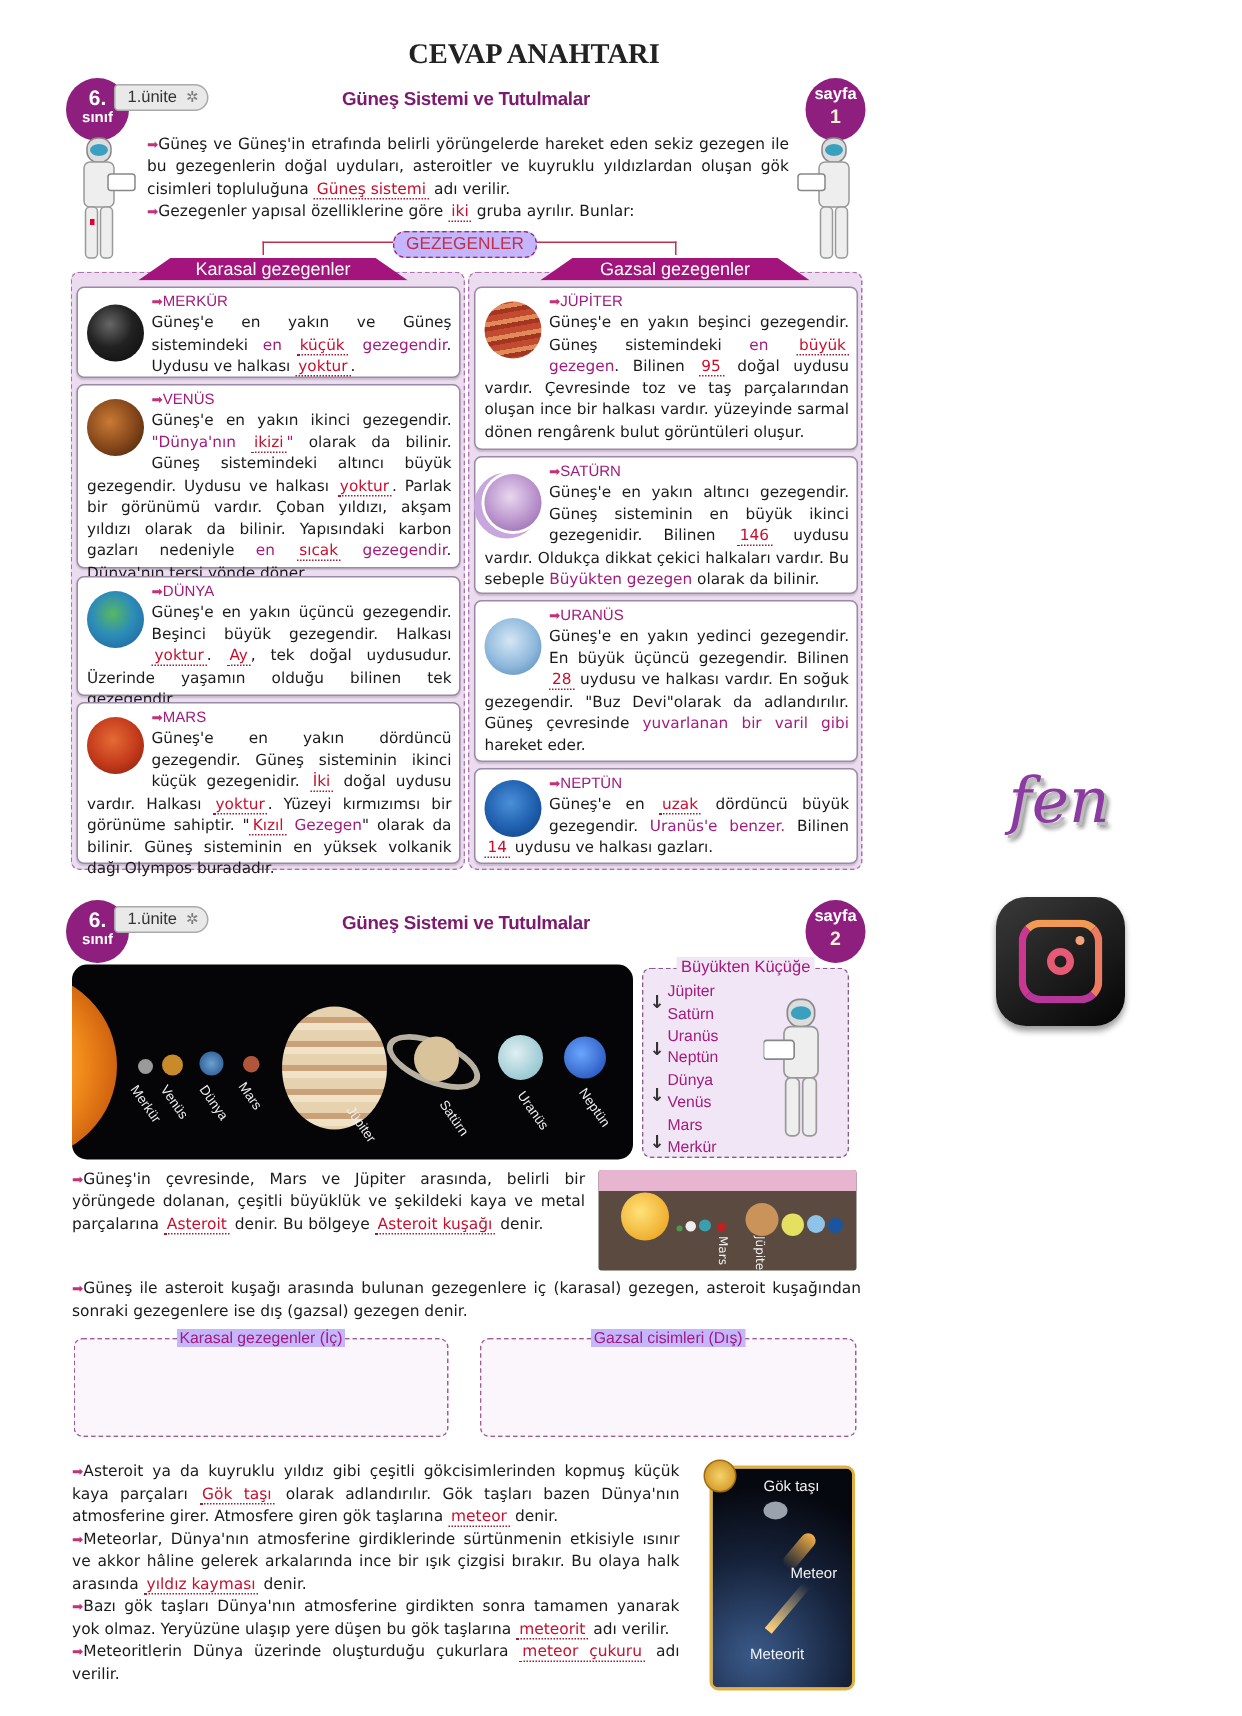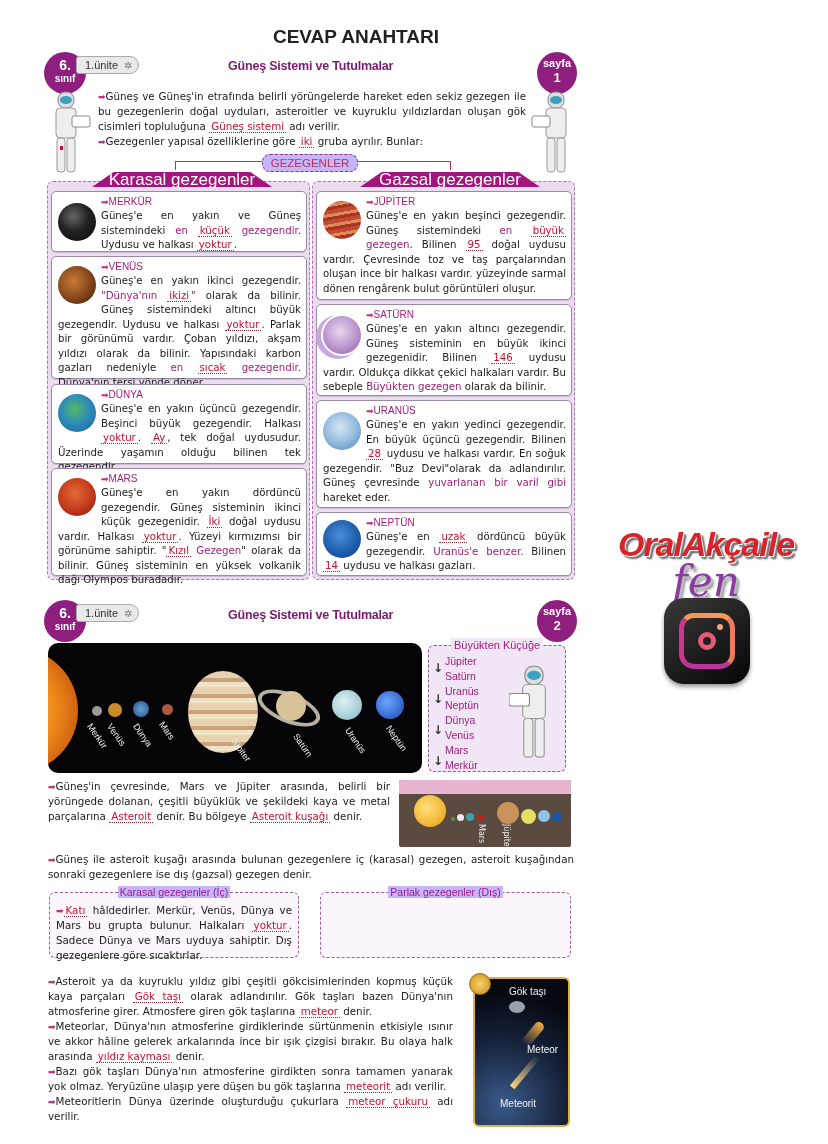--- a/index.html
+++ b/index.html
@@ -1,35 +1,35 @@
 <!DOCTYPE html>
 <html><head>
 <meta charset="utf-8">
 <style>
 *{box-sizing:border-box;margin:0;padding:0}
 html,body{width:828px;height:1144px;background:#fff;overflow:hidden}
 body{position:relative;font-family:"DejaVu Sans",sans-serif;color:#1a1a1a;font-size:10.2px;line-height:1.42}
 .abs{position:absolute}
-.title-main{left:0;width:712px;top:24px;text-align:center;font-family:Liberation Sans, sans-serif;font-weight:bold;font-size:19px;color:#222;padding-left:-20px}
+.title-main{left:0;width:712px;top:24px;text-align:center;font-family:Liberation Serif, serif;font-weight:bold;font-size:19px;color:#222;padding-left:-20px}
 .title-main span{margin-left:0px}
 .grade{width:42px;height:42px;border-radius:50%;background:#8e1f7e;color:#fff;font-weight:bold;font-family:"Liberation Sans",sans-serif;text-align:center;line-height:1;padding-top:6px}
 .grade .n{font-size:14px;display:block}
 .grade .s{font-size:10px;display:block;margin-top:2px}
 .unite{height:18px;background:#e9e9e9;border:1px solid #aaa;border-radius:3px 9px 9px 3px;font-family:"Liberation Sans",sans-serif;font-size:11px;line-height:16px;padding:0 6px 0 8px;color:#333}
 .unite .ic{color:#7c7c7c;margin-left:6px;font-size:10px}
 .sayfa{width:40px;height:42px;border-radius:50%;background:#8e1f7e;color:#fff;text-align:center;font-family:"Liberation Sans",sans-serif;font-weight:bold;line-height:1;padding-top:6px}
 .sayfa .a{font-size:11px;display:block}
 .sayfa .b{font-size:13px;display:block;margin-top:2px;color:#f9f0d0}
 .unit-title{font-family:"Liberation Sans",sans-serif;font-weight:bold;font-size:12.5px;color:#7b1a6e;letter-spacing:-0.2px}
 .arrow{color:#c4307a;font-size:9px}
 .fill{color:#c8102e;border-bottom:1px dotted #9c1f3a;padding:0 2px}
 .mag{color:#a01c7d}
 .astro{width:44px;height:88px}
 .geze-btn{border:1px dashed #9b2b7e;border-radius:8px;color:#c0304a;font-family:"Liberation Sans",sans-serif;font-size:11.5px;background:#c4b5fd;text-align:center;line-height:16px}
-.sec-hdr{height:15px;background:#a3157d;color:#fff;font-family:"Liberation Sans",sans-serif;font-size:17px;text-align:center;line-height:15px;clip-path:polygon(0 100%,12% 0,88% 0,100% 100%)}
+.sec-hdr{height:15px;background:#a3157d;color:#fff;font-family:"Liberation Sans",sans-serif;font-size:12px;text-align:center;line-height:15px;clip-path:polygon(0 100%,12% 0,88% 0,100% 100%)}
 .col{border:1.5px dashed #b070b0;border-radius:6px;background:#ecdcf0}
 .card{background:#fff;border:1px solid #9a8aa6;border-radius:5px;padding:3px 5px 4px 6px;text-align:justify;box-shadow:0 1px 1px rgba(0,0,0,.15)}
 .card .nm{color:#a01c7d;font-family:"Liberation Sans",sans-serif;font-size:10px;padding-left:40px}
 .planet{float:left;width:38px;height:38px;border-radius:50%;margin:-2px 5px 0 0}
 .p-merkur{background:radial-gradient(circle at 40% 35%,#666 0,#222 45%,#0a0a0a 100%)}
 .p-venus{background:radial-gradient(circle at 40% 40%,#c97a35 0,#8a4a1c 50%,#3b1d08 100%)}
 .p-dunya{background:radial-gradient(circle at 45% 40%,#58b860 0,#2d8db8 45%,#1d5e9c 100%)}
 .p-mars{background:radial-gradient(circle at 45% 40%,#e56a35 0,#c2391b 55%,#7b1a0e 100%)}
 .p-jup{background:repeating-linear-gradient(170deg,#c24a30 0 4px,#e08a5a 4px 7px,#a43520 7px 10px)}
 .p-sat{background:radial-gradient(circle at 45% 40%,#e8d7f0 0,#b58dc9 60%,#8560a0 100%);box-shadow:0 0 0 2px #fff,-4px 2px 0 3px #c7a7dd}
@@ -152,21 +152,20 @@
   <span>Güneş'e en yakın yedinci gezegendir. En büyük üçüncü gezegendir. Bilinen</span> <span class="fill">28</span> <span>uydusu ve halkası vardır. En soğuk gezegendir. "Buz Devi"olarak da adlandırılır. Güneş çevresinde</span> <span class="mag">yuvarlanan bir varil gibi</span> <span>hareket eder.</span>
 </div>
 
 <div class="abs card" style="left:316px;top:512px;width:256px;height:64px">
   <div class="planet p-nep" style="margin-top:4px"></div>
   <div class="nm" style="padding-left:0"><span class="arrow">➡</span><span>NEPTÜN</span></div>
   <span>Güneş'e en</span> <span class="fill">uzak</span> <span>dördüncü büyük gezegendir.</span> <span class="mag">Uranüs'e benzer.</span> <span>Bilinen</span> <span class="fill">14</span> <span>uydusu ve halkası gazları.</span>
 </div>
 
 <div class="abs" style="left:596px;top:520px;width:220px;text-align:center">
-  <div class="logo-t">OralAkçaile</div>
   <div class="logo-fen" style="margin-top:-16px">fen</div>
 </div>
 <div class="abs insta" style="left:664px;top:598px">
   <div class="ring">
       <div class="c"></div>
       <div class="d"></div>
     </div>
 </div>
 
 <div class="abs grade" style="left:44px;top:600px">
@@ -248,26 +247,23 @@
   <div class="abs" style="left:78px;top:44px;color:#eee;font-size:8px;writing-mode:vertical-rl;line-height:1">Mars</div>
   <div class="abs" style="left:103px;top:44px;color:#eee;font-size:8px;writing-mode:vertical-rl;line-height:1">Jüpiter</div>
 </div>
 
 <div class="abs para" style="left:48px;top:852px;width:526px">
   <span class="arrow">➡</span><span>Güneş ile asteroit kuşağı arasında bulunan gezegenlere iç (karasal) gezegen, asteroit kuşağından sonraki gezegenlere ise dış (gazsal) gezegen denir.</span>
 </div>
 
 <div class="abs groupbox" style="left:49px;top:892px;width:250px;height:66px">
   <div class="gh"><span>Karasal gezegenler (İç)</span></div>
-  <div class="para" style="margin-top:-2px">
-    <span class="arrow">➡</span><span class="fill">Katı</span> <span>hâldedirler. Merkür, Venüs, Dünya ve Mars bu grupta bulunur. Halkaları</span> <span class="fill">yoktur</span><span>. Sadece Dünya ve Mars uyduya sahiptir. Dış gezegenlere göre sıcaktırlar.</span>
-  </div>
 </div>
 <div class="abs groupbox" style="left:320px;top:892px;width:251px;height:66px">
-  <div class="gh"><span>Parlak gezegenler (Dış)</span></div>
+  <div class="gh"><span>Gazsal cisimleri (Dış)</span></div>
 </div>
 
 <div class="abs para" style="left:48px;top:974px;width:405px">
   <span class="arrow">➡</span><span>Asteroit ya da kuyruklu yıldız gibi çeşitli gökcisimlerinden kopmuş küçük kaya parçaları</span> <span class="fill">Gök taşı</span> <span>olarak adlandırılır. Gök taşları bazen Dünya'nın atmosferine girer. Atmosfere giren gök taşlarına</span> <span class="fill">meteor</span> <span>denir.</span><br>
   <span class="arrow">➡</span><span>Meteorlar, Dünya'nın atmosferine girdiklerinde sürtünmenin etkisiyle ısınır ve akkor hâline gelerek arkalarında ince bir ışık çizgisi bırakır. Bu olaya halk arasında</span> <span class="fill">yıldız kayması</span> <span>denir.</span><br>
   <span class="arrow">➡</span><span>Bazı gök taşları Dünya'nın atmosferine girdikten sonra tamamen yanarak yok olmaz. Yeryüzüne ulaşıp yere düşen bu gök taşlarına</span> <span class="fill">meteorit</span> <span>adı verilir.</span><br>
   <span class="arrow">➡</span><span>Meteoritlerin Dünya üzerinde oluşturduğu çukurlara</span> <span class="fill">meteor çukuru</span> <span>adı verilir.</span>
 </div>
 
 <div class="abs meteor" style="left:473px;top:977px;width:97px;height:150px">

